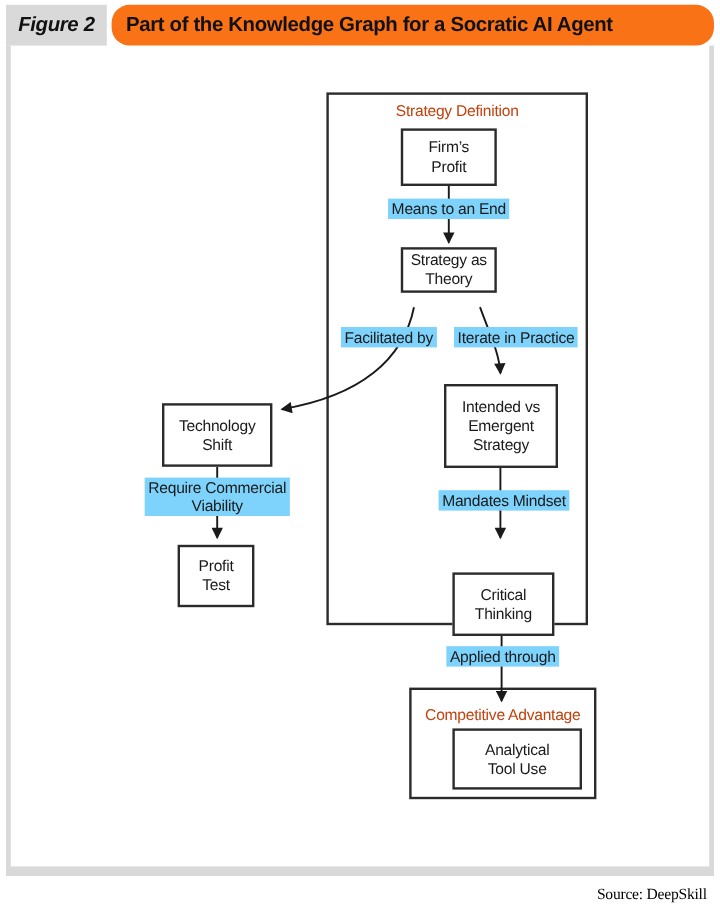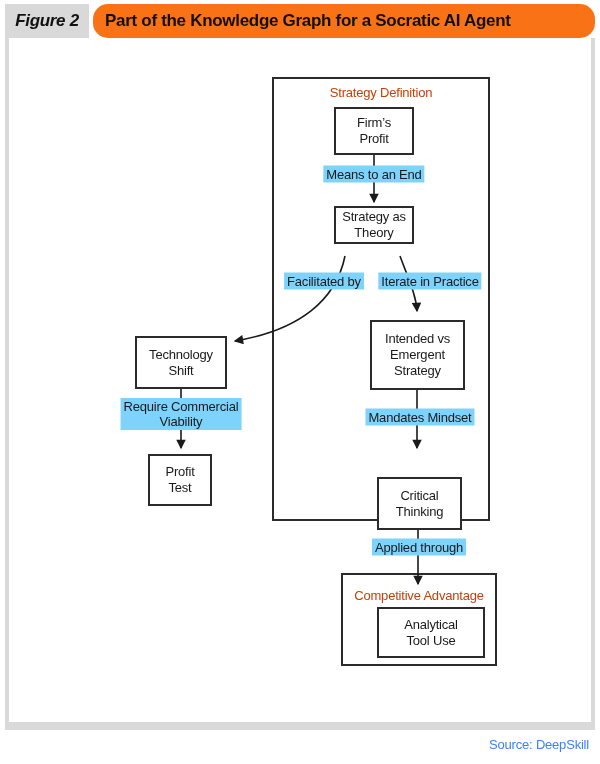--- a/index.html
+++ b/index.html
@@ -62,21 +62,21 @@
     transform: translate(-50%, -50%);
     background: #7dd3fc; padding: 1px 3px;
     text-align: center;
     font-size: 13px; line-height: 15px; letter-spacing: -0.2px;
     white-space: pre-line; color: #1a1a1a;
   }
 
   
   .source-note {
     position: absolute; right: 11px; top: 737px;
-    font-size: 13px; letter-spacing: -0.2px; color: #3b82f6;
+    font-size: 13px; letter-spacing: -0.2px; color: #000000; font-family: Liberation Serif, serif;
   }
 </style>
 </head>
 <body>
 
 <div class="page">
 
   <div class="hdr-figure">Figure 2</div>
   <div class="hdr-title">Part of the Knowledge Graph for a Socratic AI Agent</div>
 

